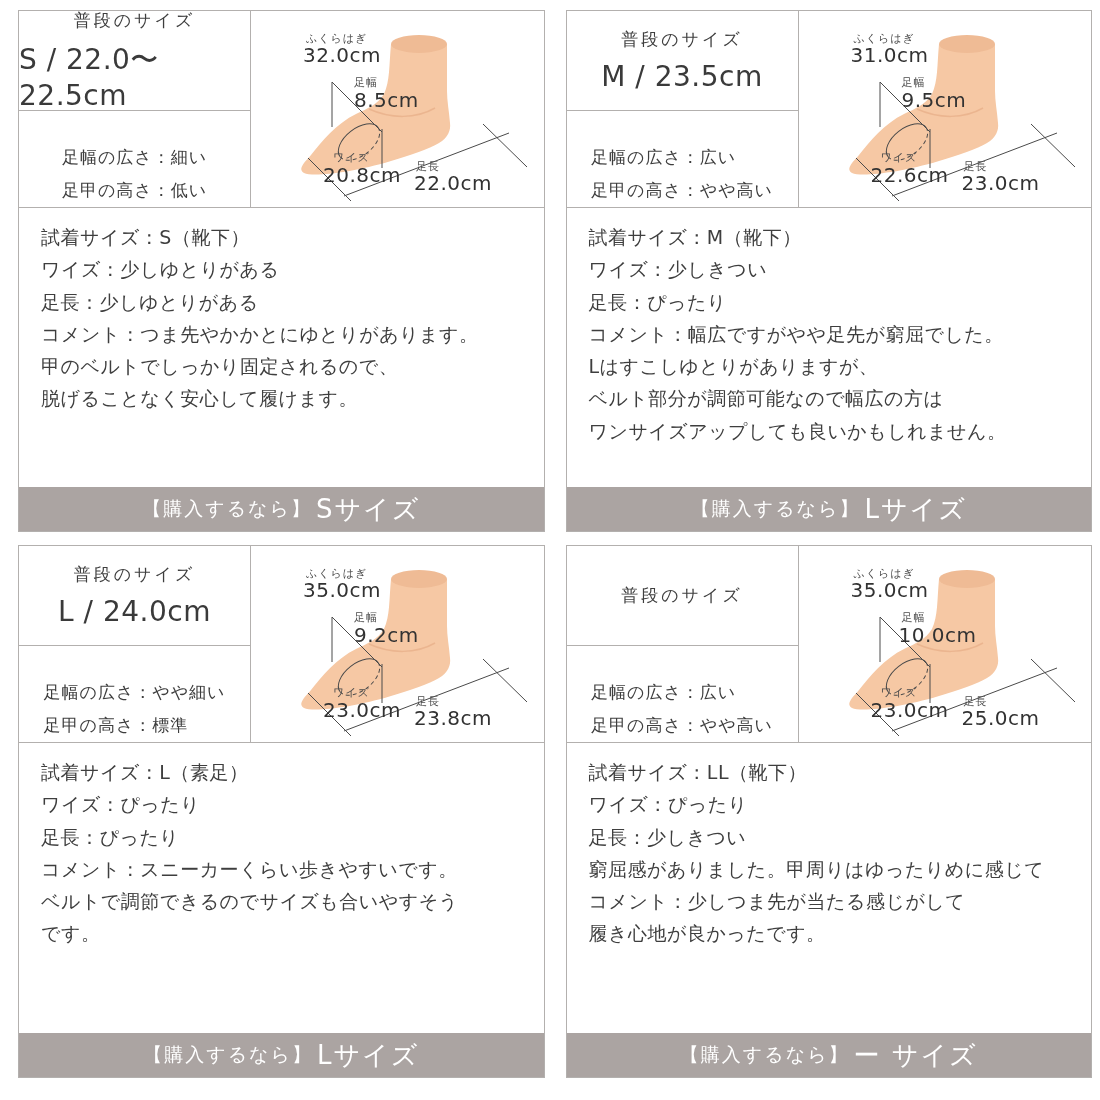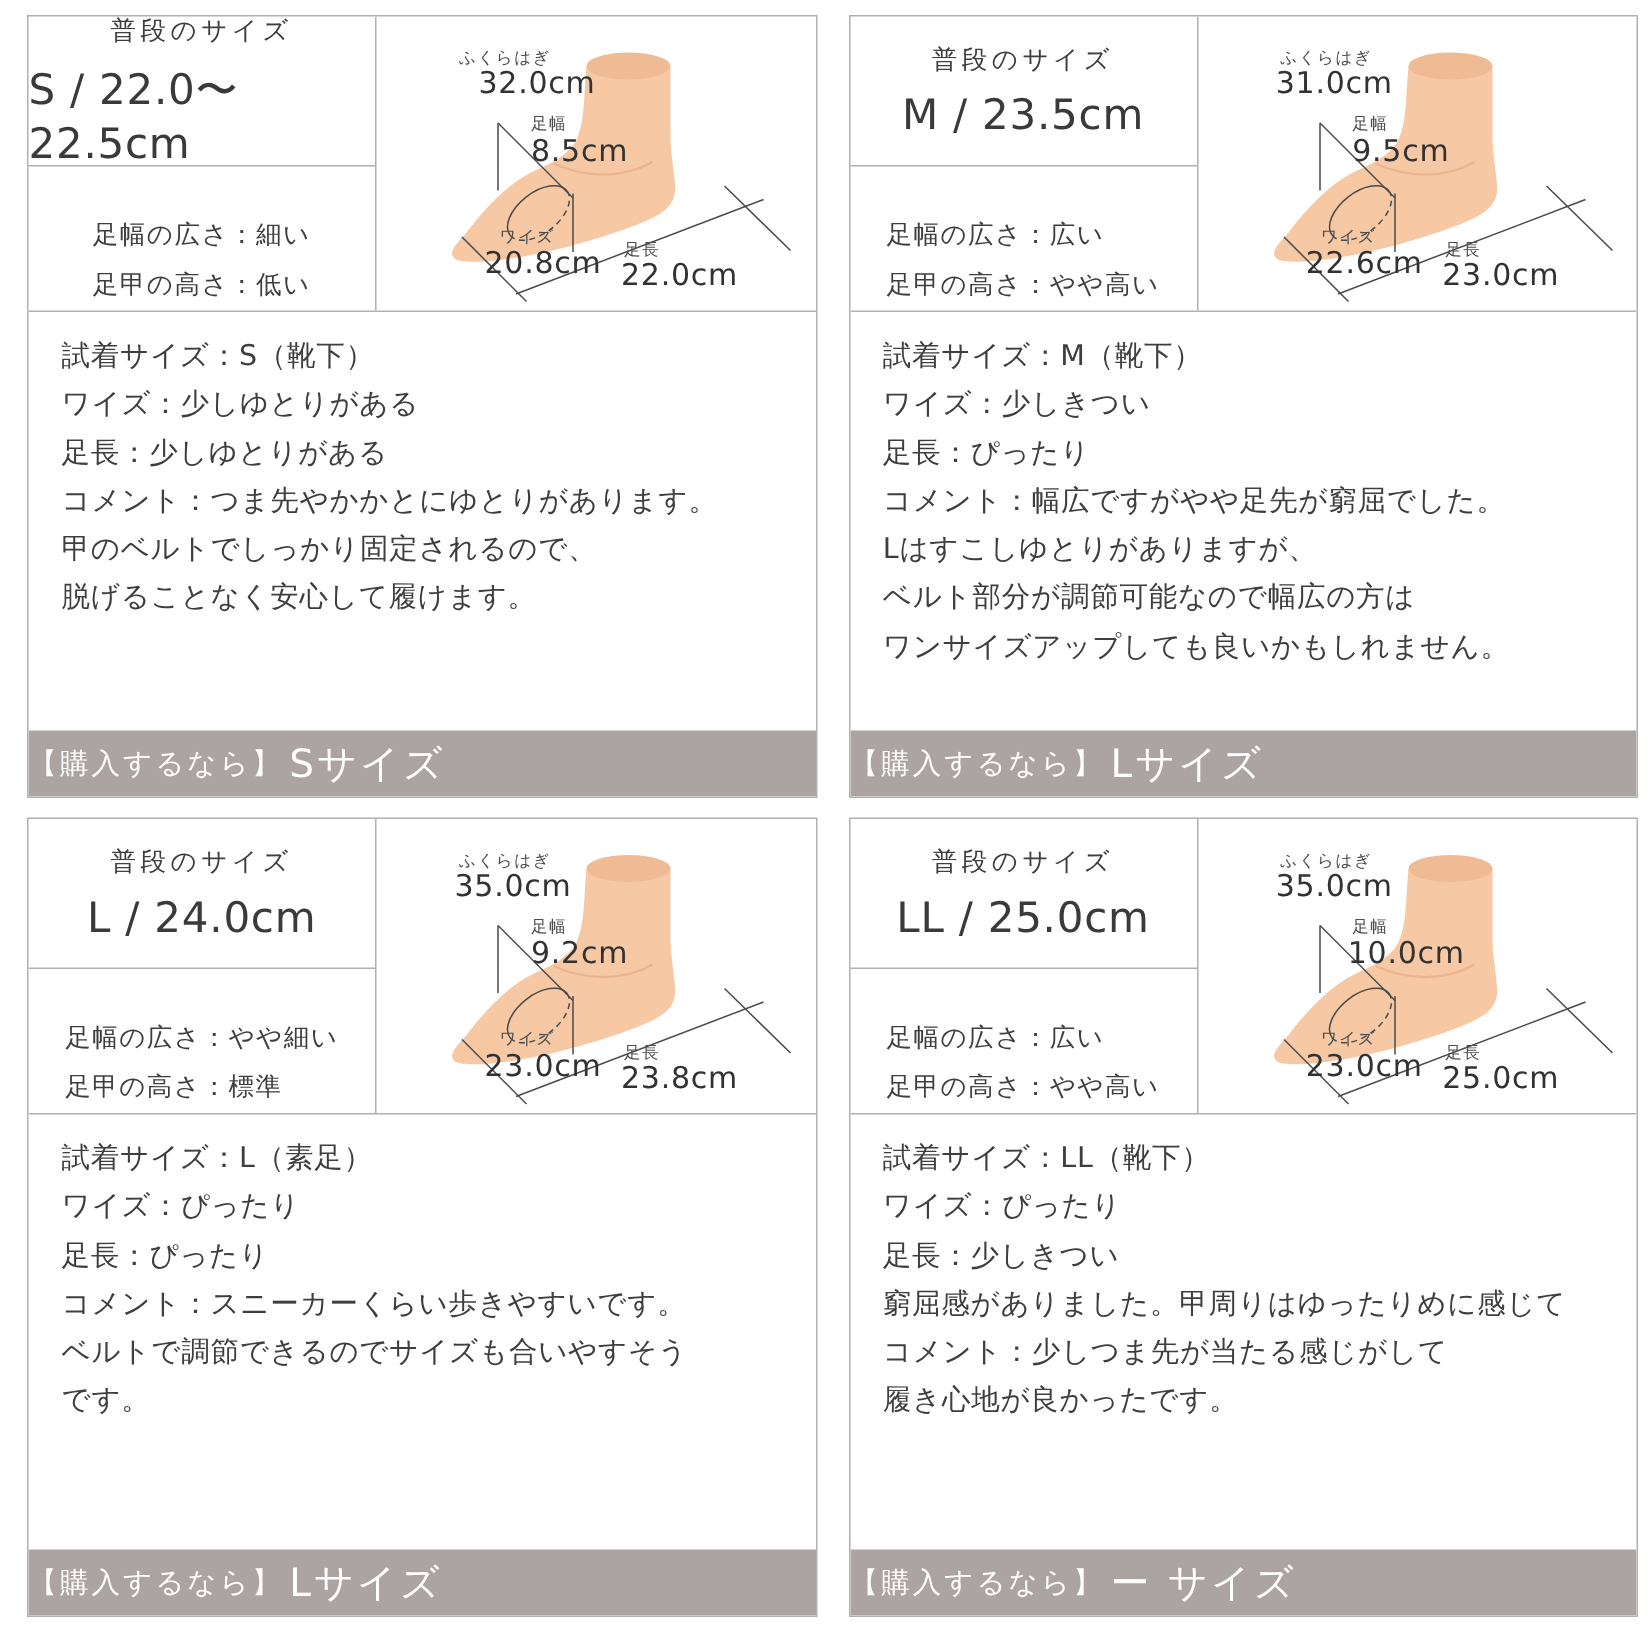--- a/index.html
+++ b/index.html
@@ -16,21 +16,21 @@
   .props { flex:1; display:flex; flex-direction:column; justify-content:flex-end; align-items:center; }
   .props-inner { text-align:left; }
   .prop-line { font-size:17px; line-height:1.95; letter-spacing:1px; }
   .diagram { flex:1; position:relative; overflow:hidden; }
   .diagram svg { position:absolute; left:0; top:0; }
   .dlabel { position:absolute; font-size:11px; color:#4c4c4c; letter-spacing:1px; white-space:nowrap; }
   .dvalue { position:absolute; font-size:20px; color:#323232; letter-spacing:0.5px; white-space:nowrap; }
   .review { flex:1; padding:13px 20px 0 22px; }
   .review-line { font-size:19px; line-height:1.7; letter-spacing:0.5px; white-space:nowrap; }
   .purchase-bar { height:44px; flex:none; background:#aba4a2; color:#ffffff; display:flex;
-                  align-items:center; gap:4px; }
+                  justify-content:center; align-items:center; gap:4px; }
   .purchase-label { font-size:19px; letter-spacing:2px; }
   .purchase-size  { font-size:26px; letter-spacing:2px; font-weight:500; }
 </style>
 </head>
 <body>
 
 <div class="page">
 
   <div class="panel">
     <div class="top-section">
@@ -58,21 +58,21 @@
             <g transform="rotate(-38 108 131)">
               <path d="M 84 131 A 24 13.5 0 0 1 132 131"></path>
               <path d="M 132 131 A 24 13.5 0 0 1 84 131" stroke-dasharray="4 3"></path>
             </g>
             <line x1="57" y1="147" x2="100" y2="190"></line>
             <line x1="232" y1="113" x2="276" y2="156"></line>
             <line x1="93" y1="185" x2="258" y2="122"></line>
           </g>
         </svg>
         <div class="dlabel" style="left:55px;top:20px">ふくらはぎ</div>
-        <div class="dvalue" style="left:68px;top:32px">32.0cm</div>
+        <div class="dvalue" style="left:52px;top:32px">32.0cm</div>
         <div class="dlabel" style="left:103px;top:64px">足幅</div>
         <div class="dvalue" style="left:103px;top:77px">8.5cm</div>
         <div class="dlabel" style="left:82px;top:139px">ワイズ</div>
         <div class="dvalue" style="left:72px;top:152px">20.8cm</div>
         <div class="dlabel" style="left:165px;top:148px">足長</div>
         <div class="dvalue" style="left:163px;top:160px">22.0cm</div>
       </div>
     </div>
     <div class="review">
       <div class="review-line">試着サイズ：S（靴下）</div>
@@ -199,21 +199,20 @@
       <span class="purchase-label">【購入するなら】</span>
       <span class="purchase-size">Lサイズ</span>
     </div>
   </div>
 
   <div class="panel">
     <div class="top-section">
       <div class="info-col">
         <div class="size-header">
           <div class="usual-label">普段のサイズ</div>
-          <div class="usual-size">LL / 25.0cm</div>
         </div>
         <div class="props">
           <div class="props-inner">
             <div class="prop-line">足幅の広さ：広い</div>
             <div class="prop-line">足甲の高さ：やや高い</div>
           </div>
         </div>
       </div>
       <div class="diagram">
         <svg width="287" height="197" viewBox="0 0 287 197">

